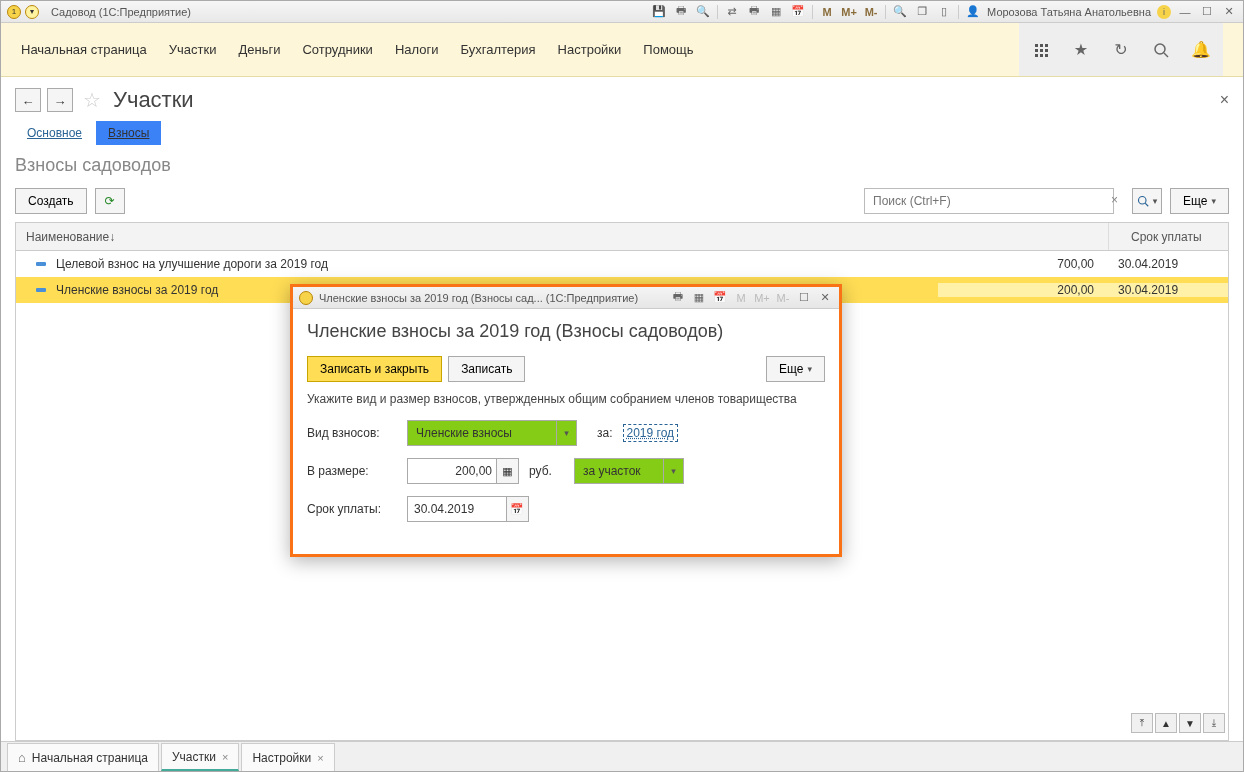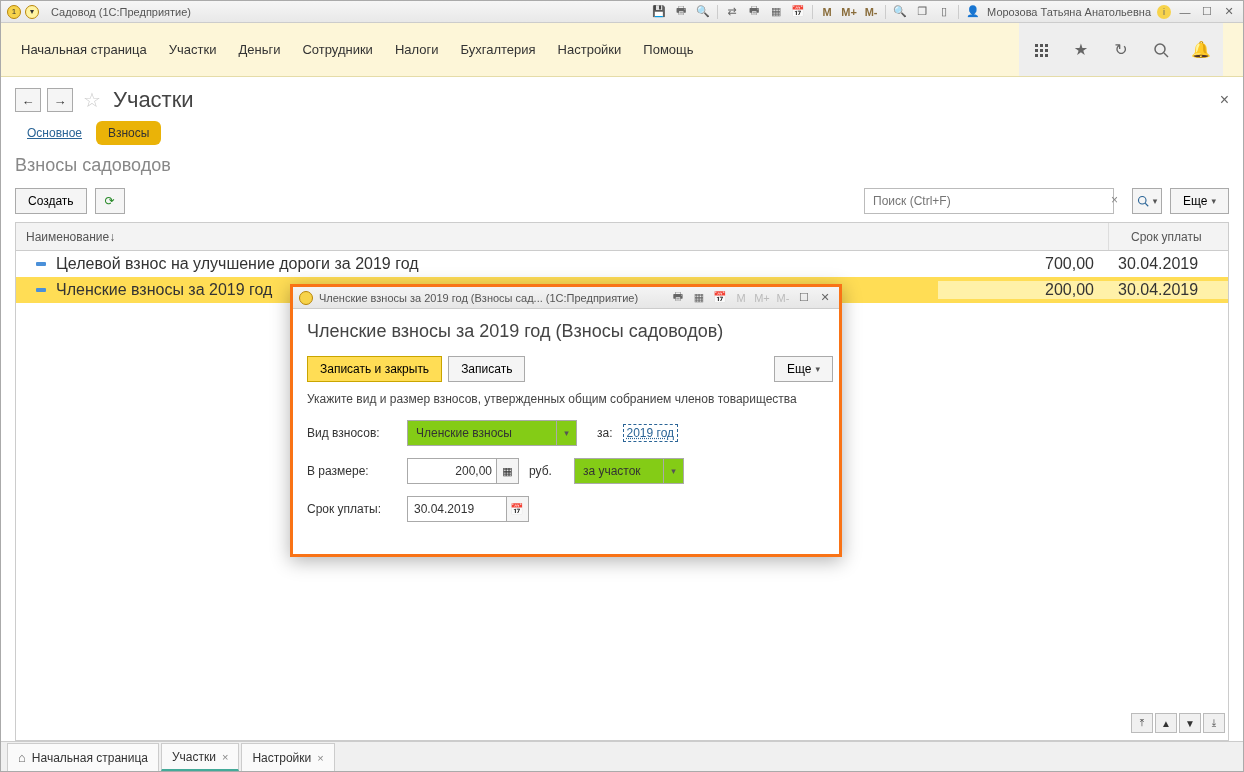--- a/index.html
+++ b/index.html
@@ -29,44 +29,44 @@
 
 
 .page { flex:1; background:#fff; margin:0; padding: 10px 14px 0 14px; display:flex; flex-direction:column; position:relative; }
 
 .nav-row { display:flex; align-items:center; gap:6px; margin-bottom:8px; }
 .navbtn { width:26px; height:24px; border:1px solid #aaa; background:#f5f5f5; display:flex; align-items:center; justify-content:center; font-size:13px; cursor:pointer; }
 .star { font-size:20px; color:#ccc; margin-left:4px; }
 .page-title { font-size:22px; color:#444; margin-left:6px; }
 .close-x { margin-left:auto; font-size:16px; color:#666; cursor:pointer; }
 
-.tabs { display:flex; gap:2px; margin-bottom:10px; }
+.tabs { display:flex; gap:2px; margin-bottom:10px;text-decoration:underline; }
 .tab { padding:5px 12px; font-size:12px; cursor:pointer; color:#2a6496; }
-.tab.active { background:#eab308; color:#333;border-radius:6px; }
+.tab.active { background:#3b82f6; color:#333; }
 .tab.link { text-decoration:underline; }
 
 .sect-title { font-size:18px; color:#888; margin-bottom:12px; }
 
 .toolbar { display:flex; align-items:center; gap:8px; margin-bottom:8px; }
 .btn { height:26px; padding:0 12px; border:1px solid #aaa; background:#f5f5f5; font-size:12px; cursor:pointer; display:flex; align-items:center; }
 .btn.ico-only { width:30px; padding:0; justify-content:center; }
 .spacer { flex:1; }
 .search { width:250px; height:26px; border:1px solid #bbb; padding:0 22px 0 8px; color:#999; font-size:12px; position:relative; background:#fff; } 
 .search-wrap { position:relative; width:260px; }
 .search-wrap .x { position:absolute; right:6px; top:5px; color:#888; cursor:pointer; font-size:12px; }
 .btn.dd::after { content:" ▾"; font-size:9px; margin-left:4px; color:#555; }
 
 
 .tbl { border:1px solid #ccc; flex:1; display:flex; flex-direction:column; overflow:hidden; }
 .thead { display:flex; background:#f3f3f3; border-bottom:1px solid #ccc; height:28px; align-items:center; font-size:12px; color:#555;justify-content:space-between; }
 .th { padding:0 10px; }
 .th.name { flex:1; display:flex; align-items:center; }
 .th.size { width:170px; text-align:right; border-left:1px solid #ddd; height:100%; display:flex; align-items:center; justify-content:flex-start; padding-left:10px; }
 .th.due { width:120px; border-left:1px solid #ddd; height:100%; display:flex; align-items:center; padding-left:22px; }
-.trow { display:flex; height:26px; align-items:center; font-size:16px; }
+.trow { display:flex; height:26px; align-items:center; font-size:12px; }
 .trow .cname { flex:1; display:flex; align-items:center; gap:10px; padding-left:20px; }
 .trow .csize { width:170px; text-align:right; padding-right:14px; }
 .trow .cdue { width:120px; padding-left:10px; }
 .row-ico { width:10px; height:4px; background:#4a90d9; border-radius:1px; }
 .trow.sel { background:#ffdd55; }
 
 
 .scroll-ctl { position:absolute; bottom:8px; right:18px; display:flex; gap:2px; }
 .sc-btn { width:22px; height:20px; border:1px solid #bbb; background:#f0f0f0; display:flex; align-items:center; justify-content:center; font-size:10px; cursor:pointer; }
 
@@ -76,21 +76,21 @@
 .btab.home { }
 .btab.active { border-bottom:2px solid #4a9; }
 .btab .x { color:#888; font-size:11px; cursor:pointer; }
 .btab .hico { font-size:13px; color:#666; }
 
 
 .modal { position:absolute; left:290px; top:284px; width:552px; background:#fff; border:3px solid #f97316; box-shadow:0 4px 18px rgba(0,0,0,.3); display:flex; flex-direction:column; }
 .mtitle { height:22px; background:linear-gradient(#f4f4f4,#e6e6e6); display:flex; align-items:center; padding:0 6px; font-size:11px; color:#555; border-bottom:1px solid #ccc; }
 .mtitle .mico { width:14px; height:14px; border-radius:50%; background:#f7d34a; border:1px solid #b8860b; margin-right:6px; }
 .mtitle .mright { margin-left:auto; display:flex; gap:5px; align-items:center; }
-.mbody { padding:12px 6px 20px 14px; }
+.mbody { padding:12px 14px 20px 14px; }
 .mhead { font-size:18px; color:#444; margin-bottom:14px; }
 .mrow { display:flex; align-items:center; gap:6px; margin-bottom:10px; }
 .btn.yellow { background:#ffdd55; border-color:#c9a500; font-weight:500; }
 .mdesc { font-size:12px; color:#444; margin:8px 0 14px 0; }
 .fld-row { display:flex; align-items:center; gap:10px; margin-bottom:12px; font-size:12px; }
 .lbl { width:90px; }
 .combo { height:26px; border:1px solid #aaa; background:#84cc16; display:flex; align-items:center; }
 .combo .cv { padding:0 8px; flex:1; }
 .combo .car { width:20px; border-left:1px solid #aaa; display:flex; align-items:center; justify-content:center; font-size:9px; color:#555; cursor:pointer; height:100%; }
 .year-link { color:#2a6496; text-decoration:underline dotted; cursor:pointer; border:1px dashed #2a6496; padding:1px 3px; }

